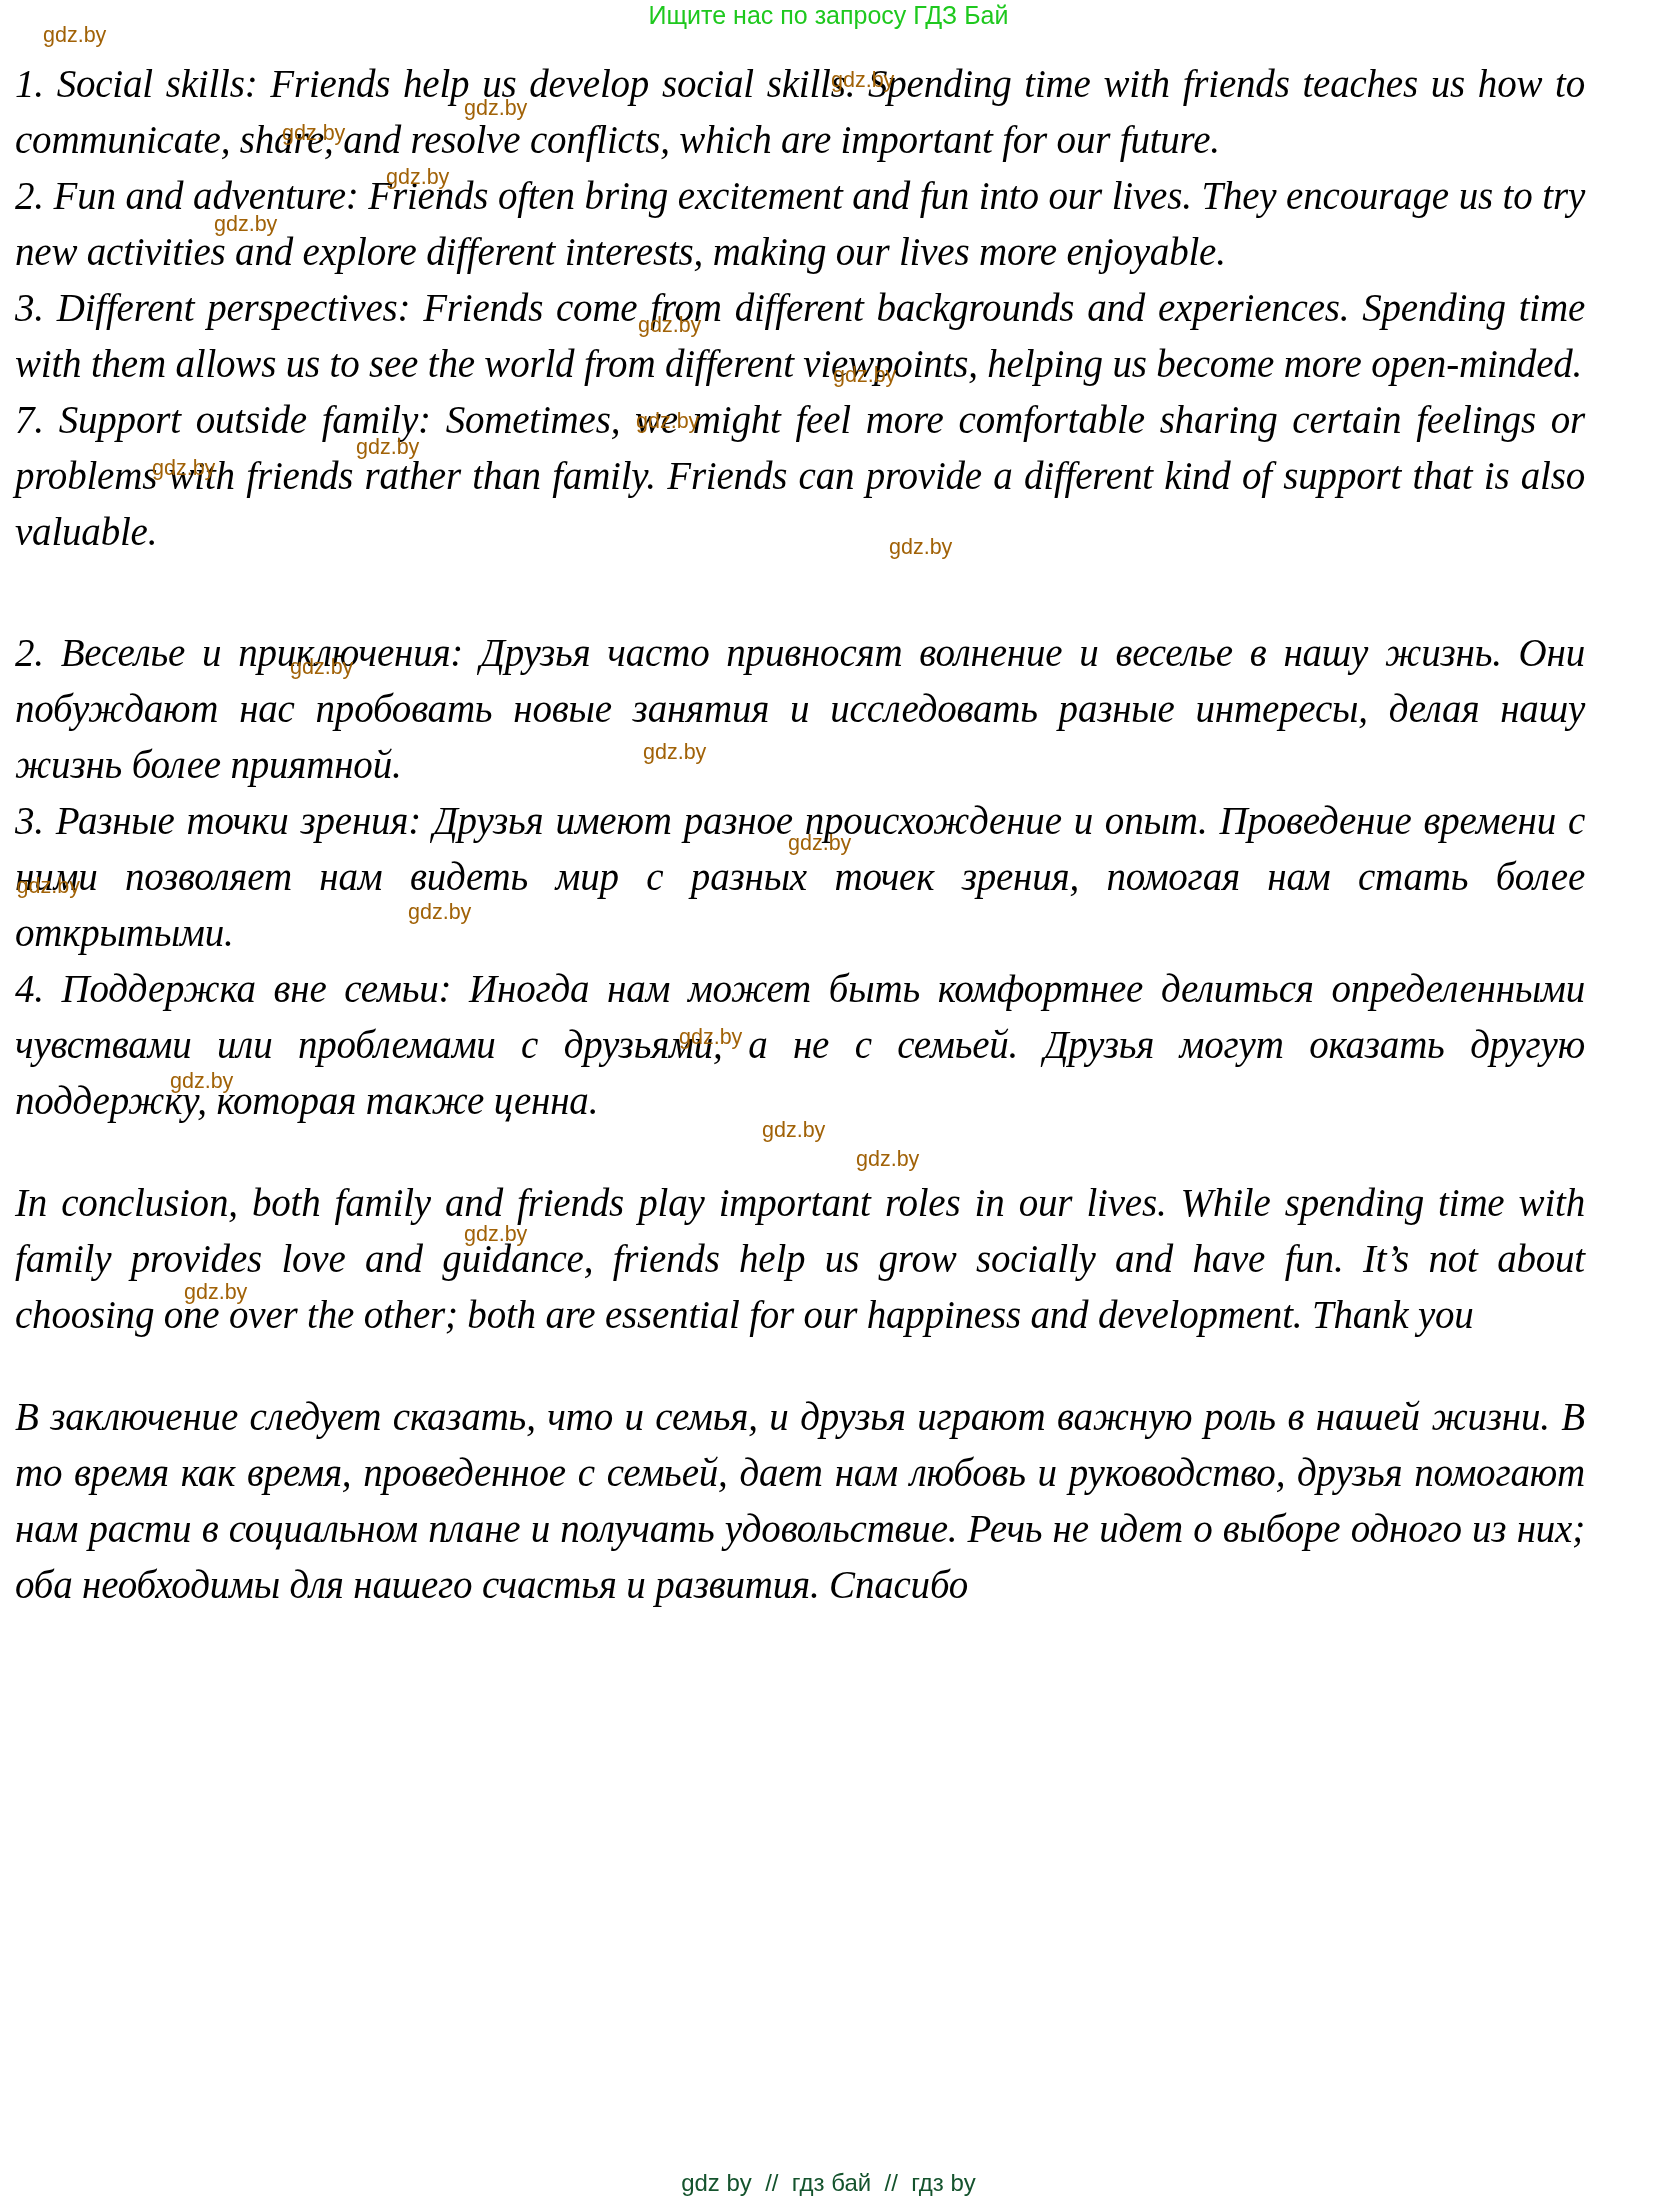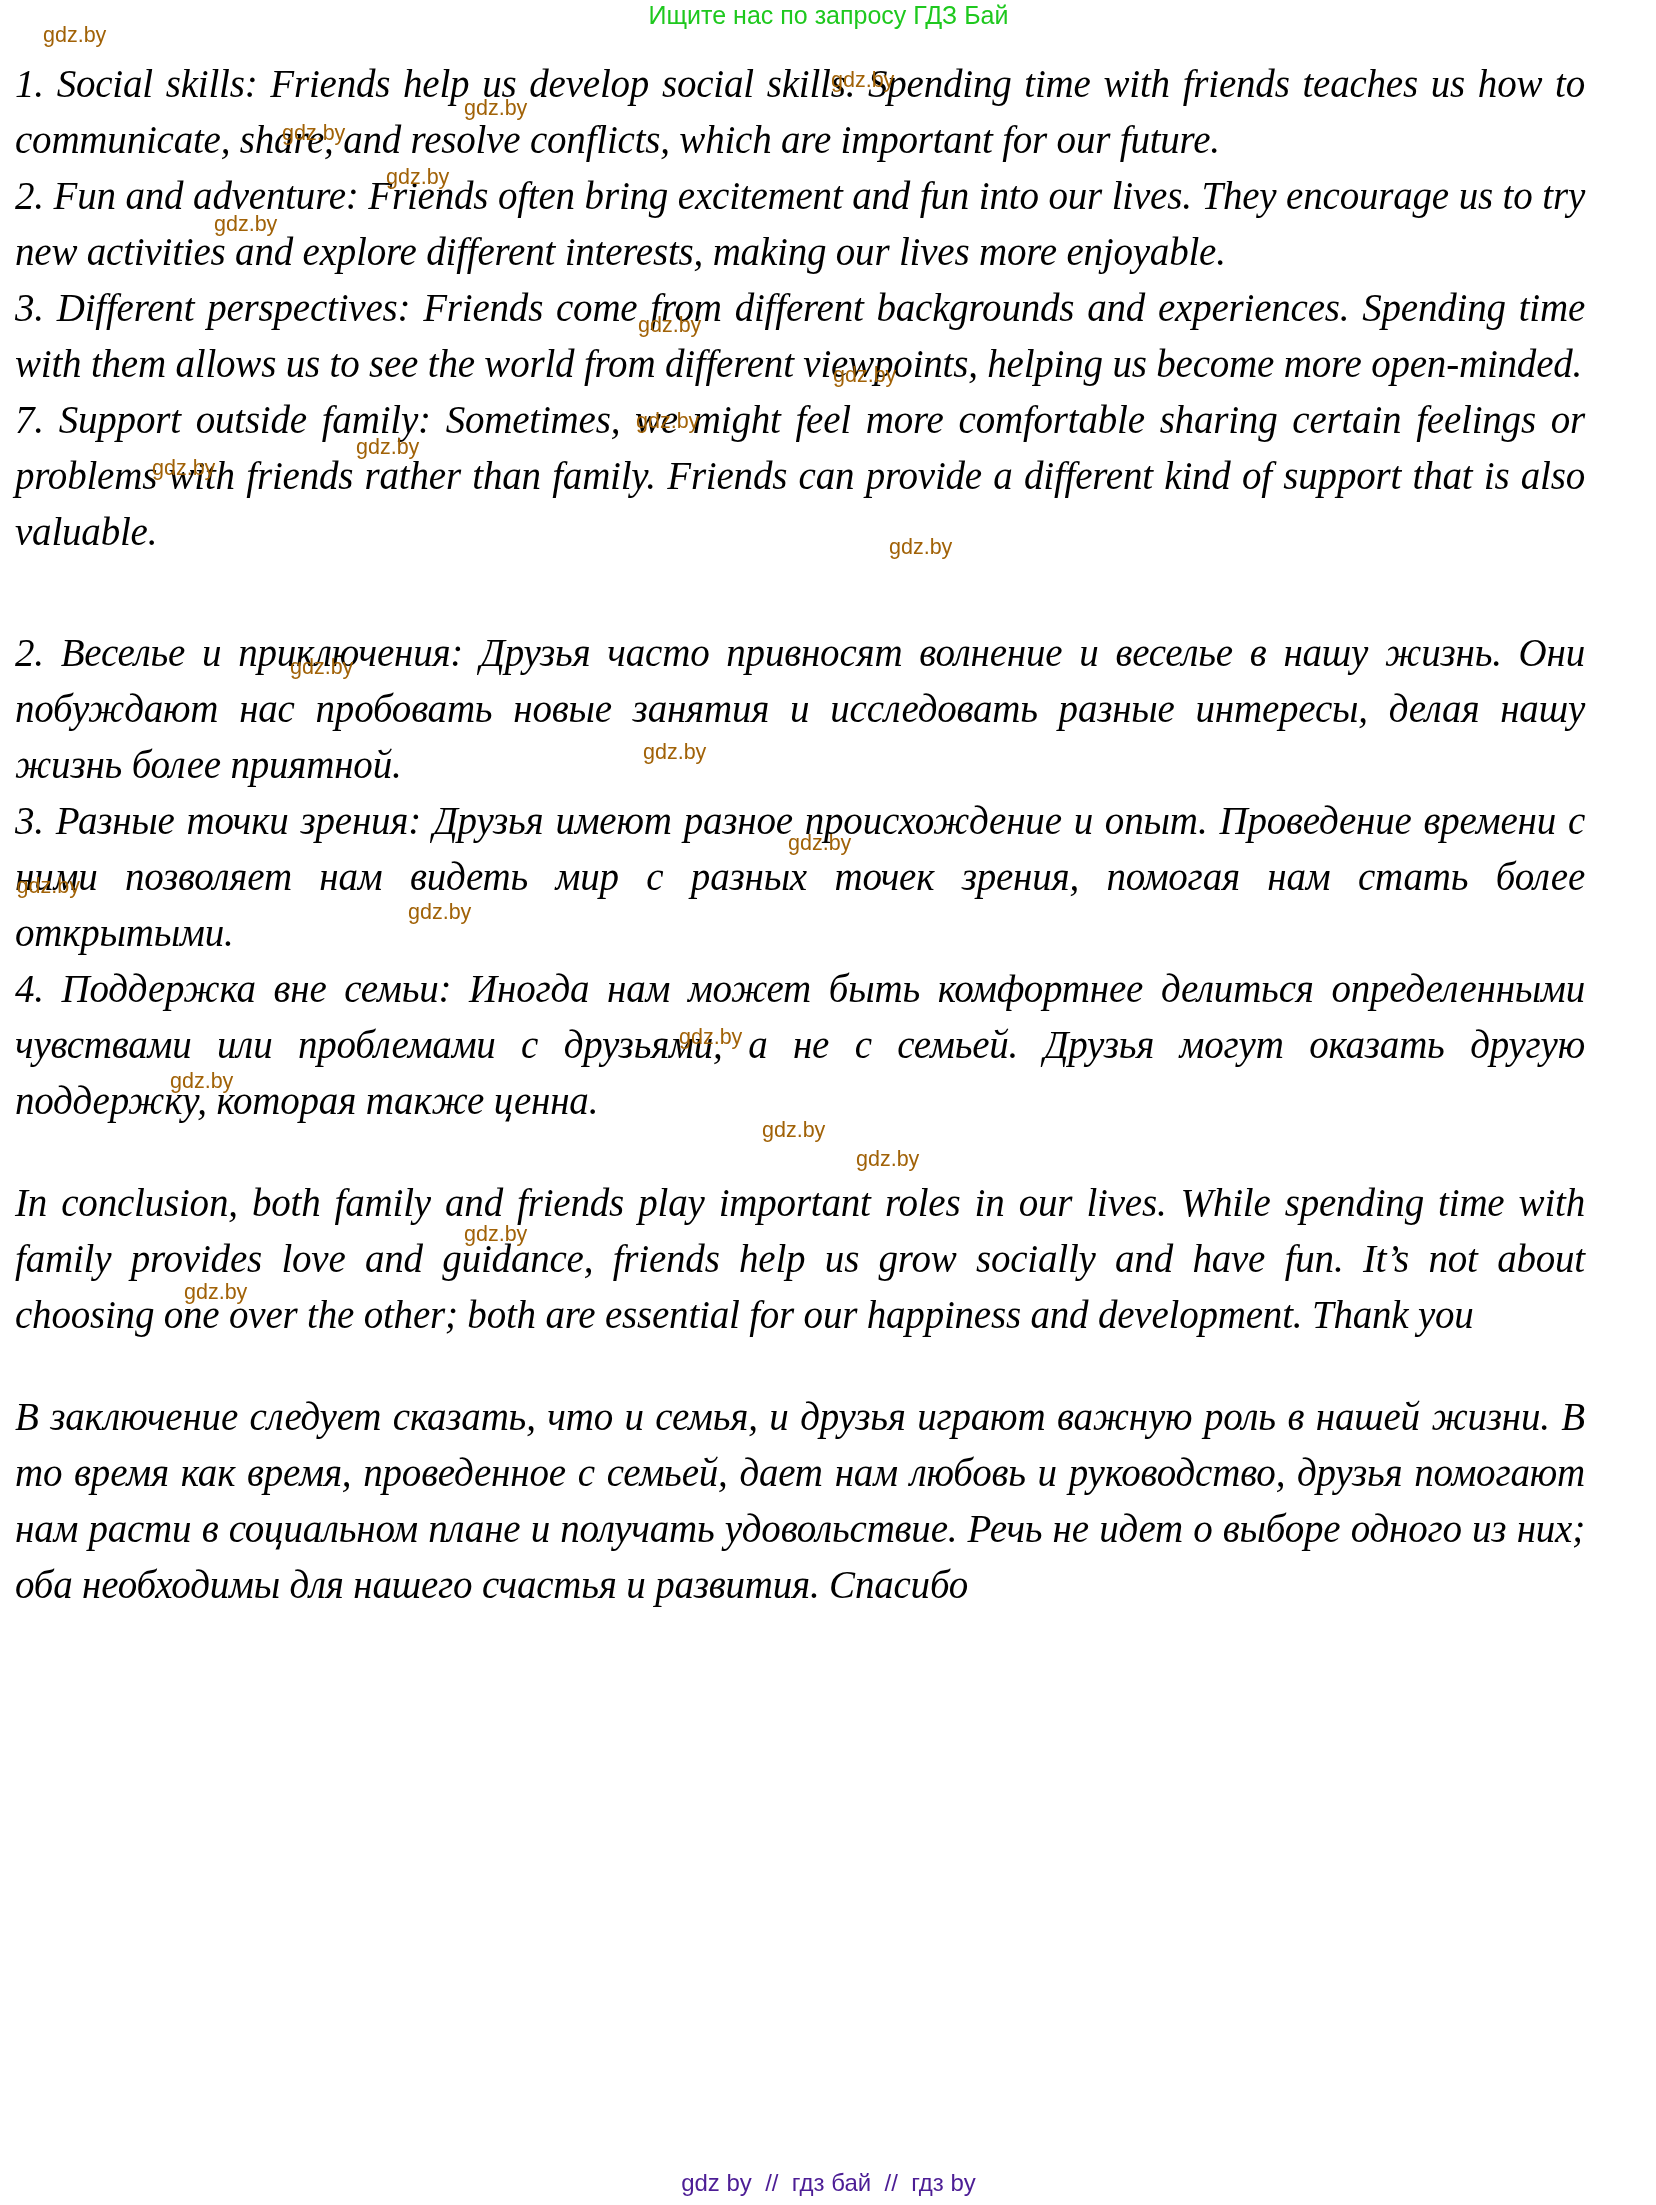--- a/index.html
+++ b/index.html
@@ -150,16 +150,16 @@
       <div class="wm" style="left: 16.6px; top: 876px;">gdz.by</div>
       <div class="wm" style="left: 408px; top: 902px;">gdz.by</div>
       <div class="wm" style="left: 679px; top: 1027px;">gdz.by</div>
       <div class="wm" style="left: 170px; top: 1071px;">gdz.by</div>
       <div class="wm" style="left: 762px; top: 1120px;">gdz.by</div>
       <div class="wm" style="left: 856px; top: 1149px;">gdz.by</div>
       <div class="wm" style="left: 464px; top: 1224px;">gdz.by</div>
       <div class="wm" style="left: 184px; top: 1282px;">gdz.by</div>
     </div>
 
-  <div class="footer" style="color: #4c1d95; text-align: center;">gdz by  //  гдз бай  //  гдз by</div>
+  <div class="footer" style="color: #14532d; text-align: center;">gdz by  //  гдз бай  //  гдз by</div>
 
 </div>
 
 
 </body></html>

